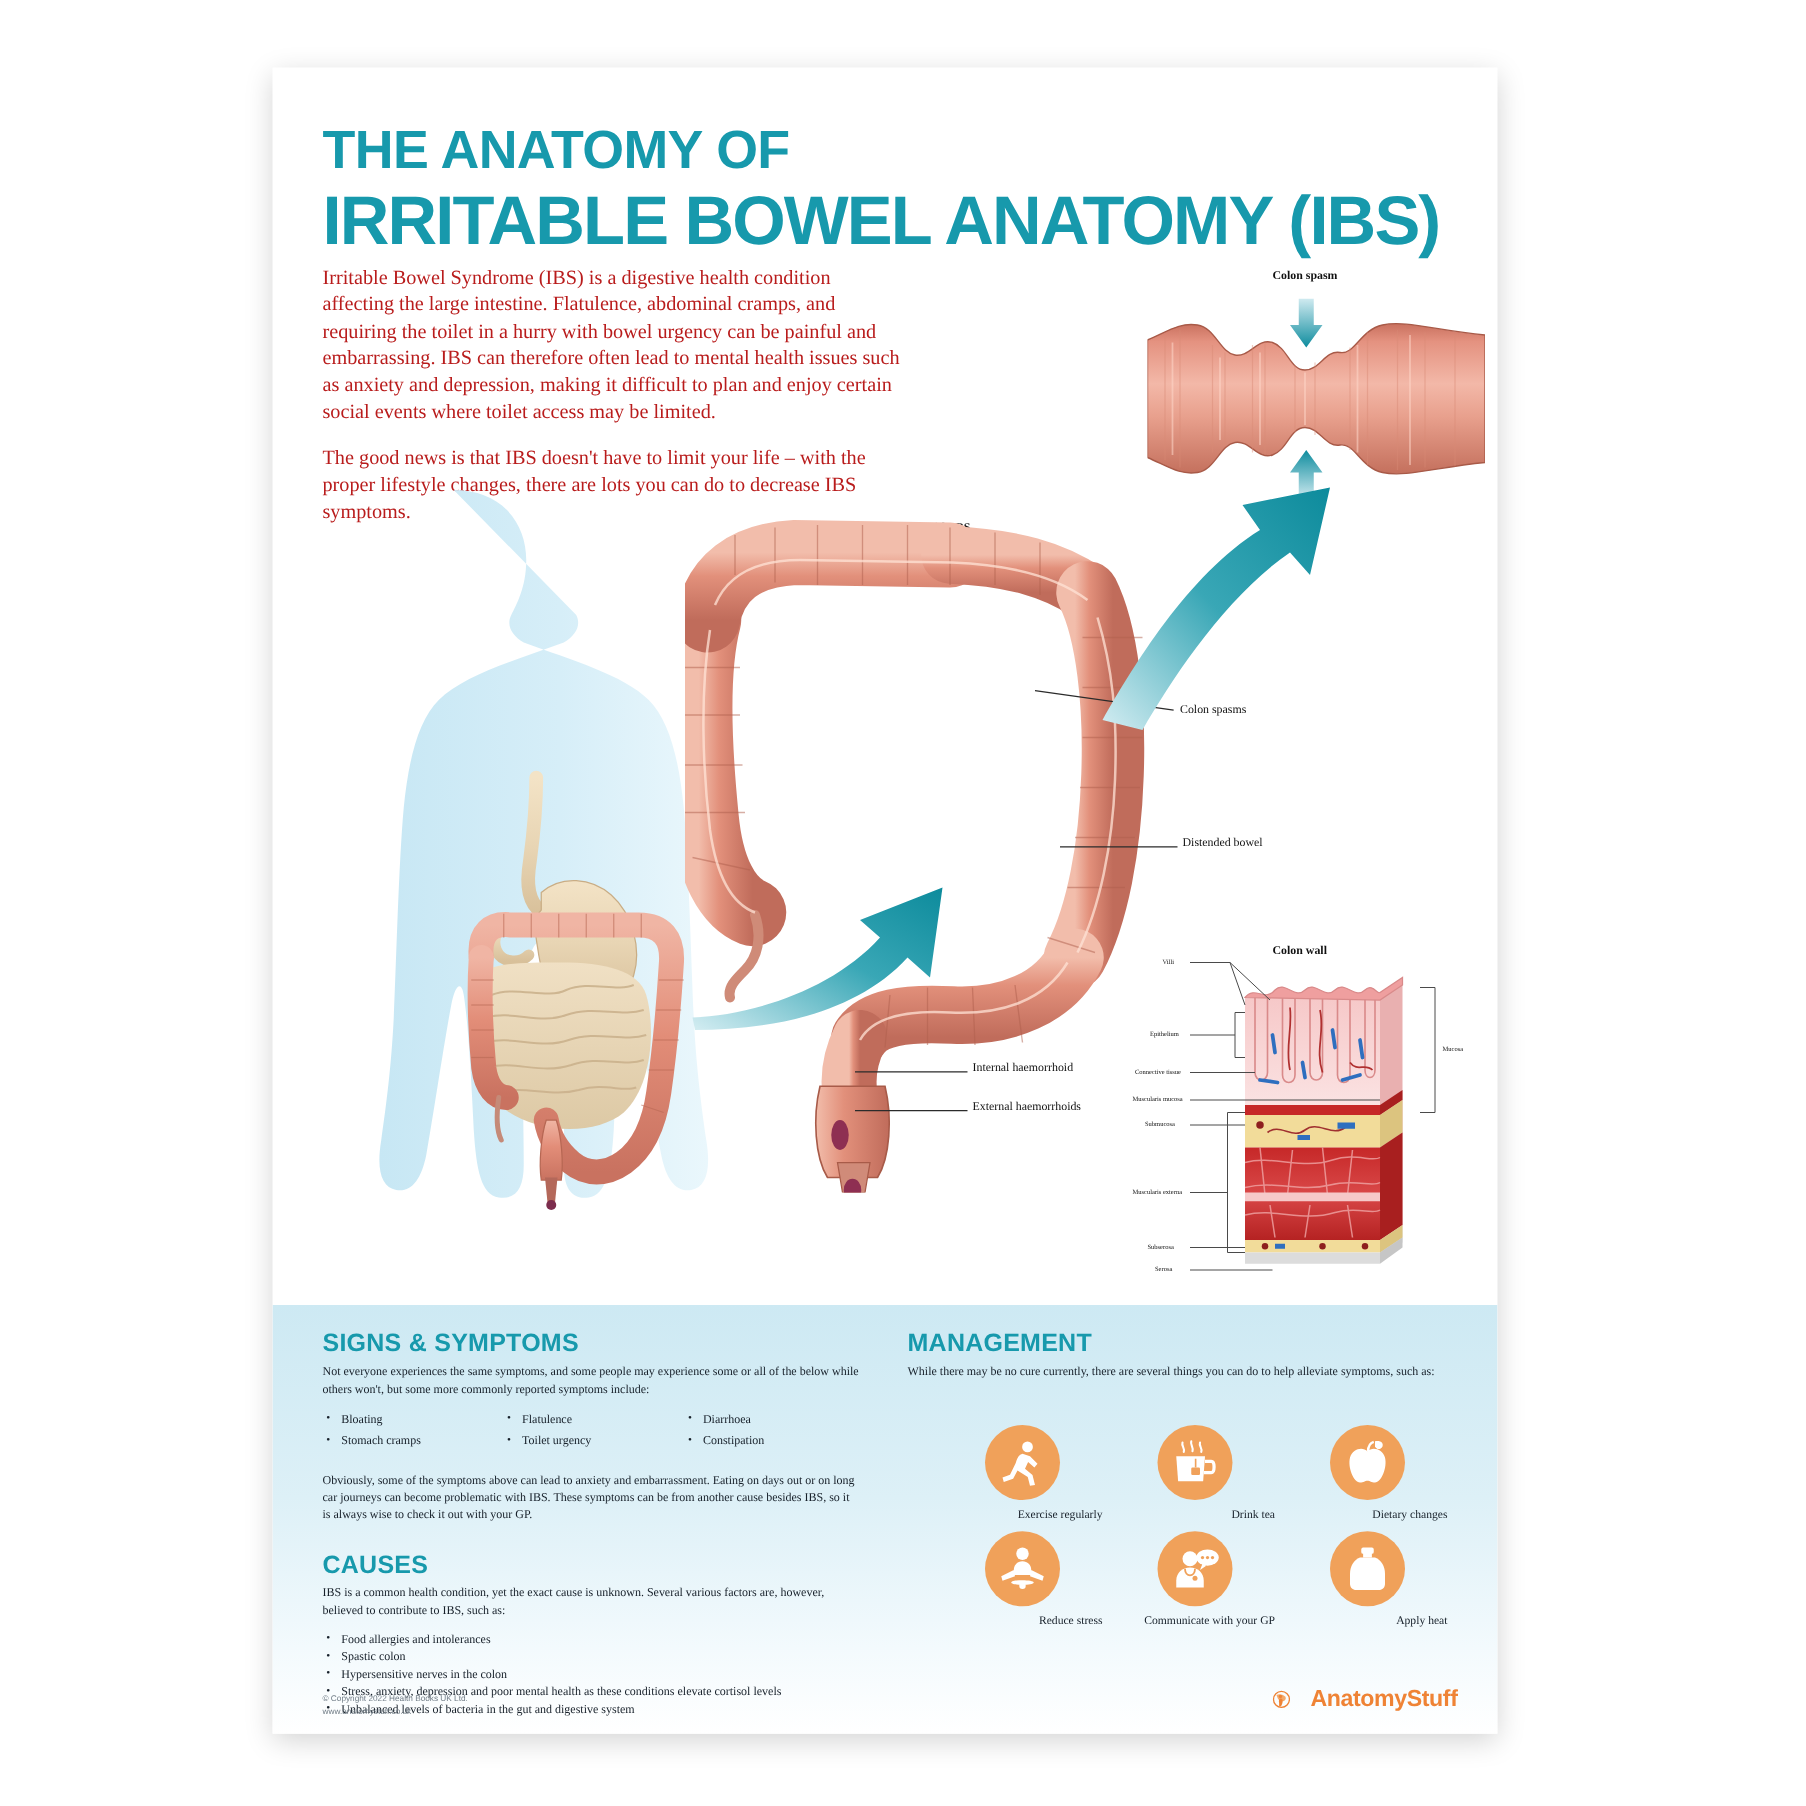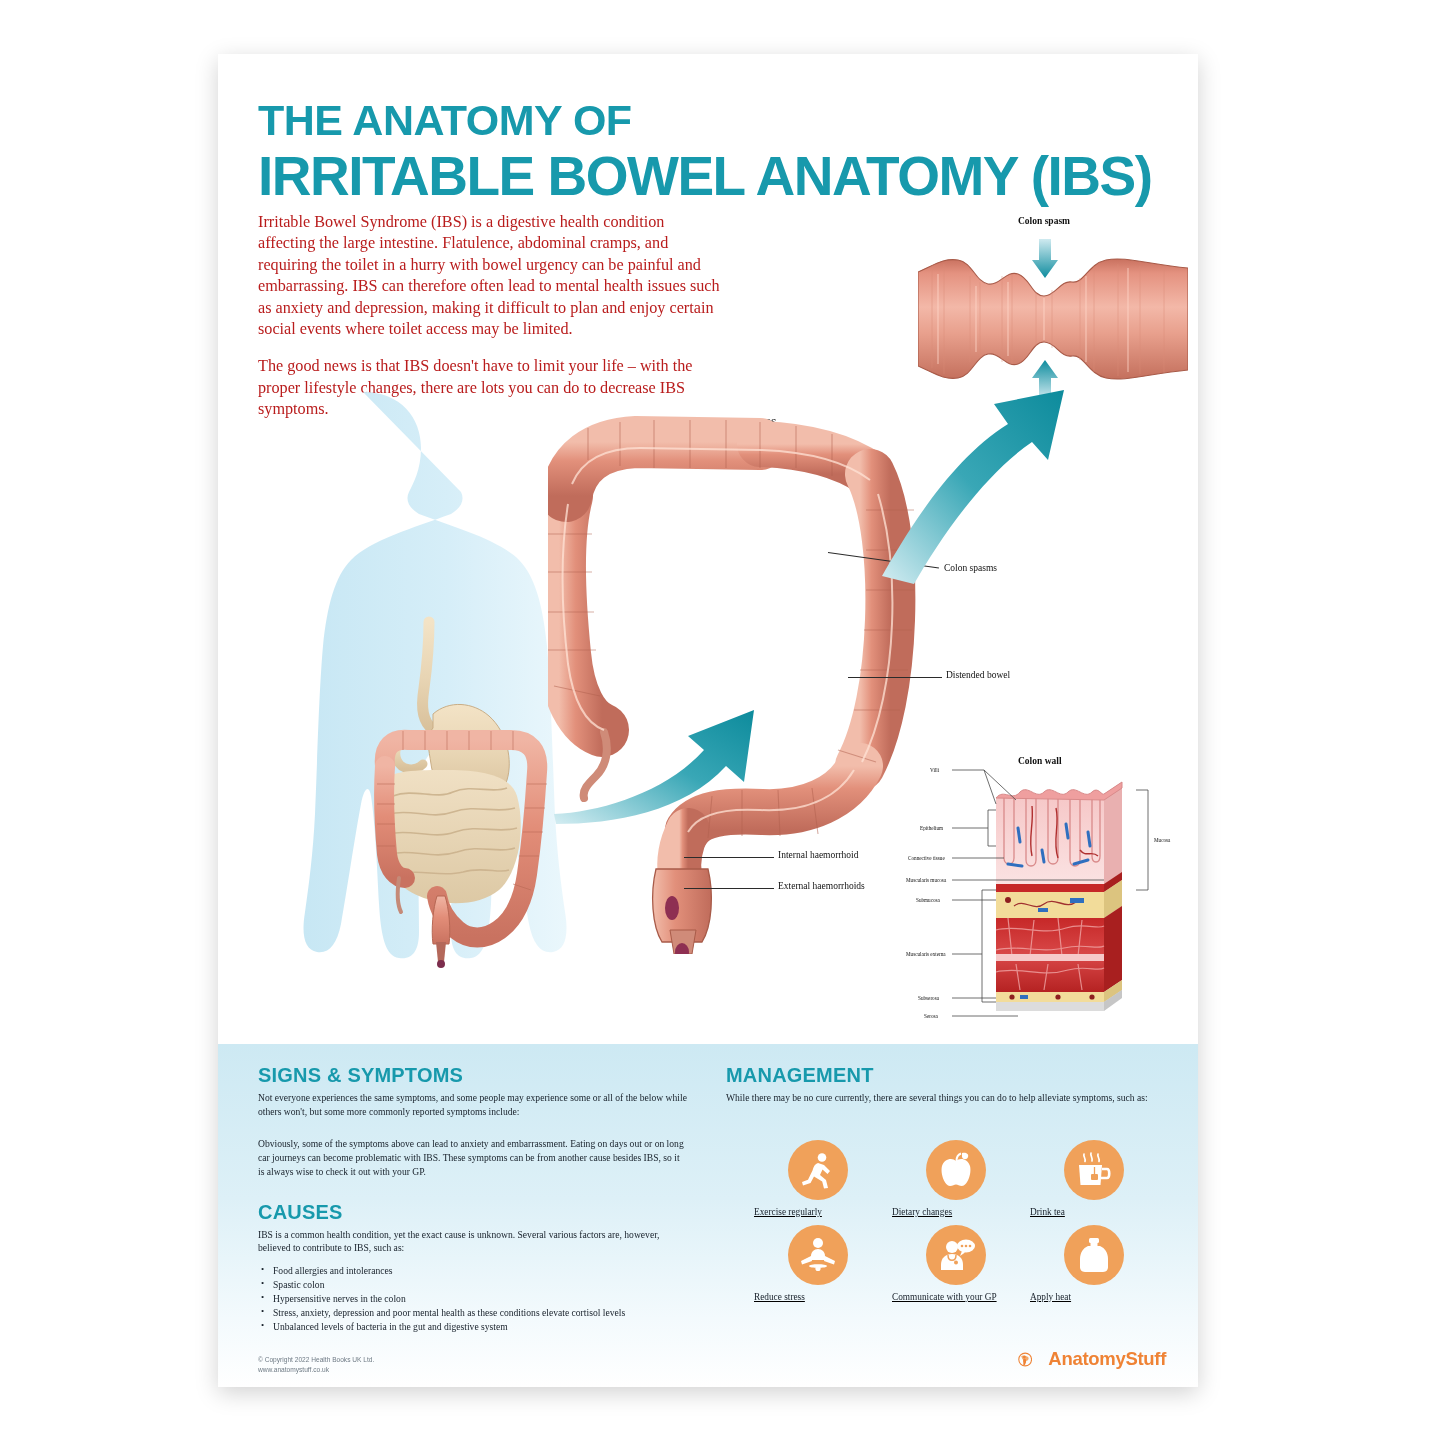--- a/index.html
+++ b/index.html
@@ -40,21 +40,21 @@
 
   ul.sym{list-style:none;margin:10px 0 0 0;padding:0;display:grid;
          grid-template-columns:1fr 1fr 1fr;column-gap:4px;row-gap:3px;}
   ul.sym li,ul.cz li{font-size:9.6px;color:#17202a;position:relative;padding-left:15px;line-height:1.45;}
   ul.sym li:before,ul.cz li:before{content:"\2022";position:absolute;left:3px;top:-1px;font-size:9px;}
   ul.cz{list-style:none;margin:9px 0 0 0;padding:0;}
 
   
   .icons{position:absolute;left:28px;top:76px;width:404px;}
   .irow{display:flex;justify-content:space-between;margin-bottom:6px;}
-  .icell{width:128px;text-align:left;text-decoration:underline;}
+  .icell{width:128px;text-align:right;}
   .circ{width:60px;height:60px;border-radius:50%;background:#f0a15a;margin:0 auto 7px auto;
         display:flex;align-items:center;justify-content:center;}
   .icap{font-size:9.3px;color:#17202a;line-height:1.25;}
 
   .copyr{position:absolute;left:40px;top:311px;font-family:"Liberation Sans",sans-serif;
          font-size:6.6px;line-height:1.5;color:#6f7b85;}
   #logo{position:absolute;left:800px;top:300px;width:148px;height:30px;display:flex;align-items:center;gap:14px;}
   .logotxt{font-family:"Liberation Sans",sans-serif;font-weight:bold;font-size:18.5px;color:#ef8335;letter-spacing:-.3px;}
 </style>
 </head>
@@ -433,20 +433,28 @@
   <div class="lbl tiny" style="left:688px;top:897px;">Muscularis externa</div>
   <div class="lbl tiny" style="left:700px;top:941px;">Subserosa</div>
   <div class="lbl tiny" style="left:706px;top:959px;">Serosa</div>
   <div class="lbl tiny" style="left:936px;top:783px;">Mucosa</div>
 
   <div id="panel">
 
     <div class="col-l">
       <h2 class="sec-h">SIGNS &amp; SYMPTOMS</h2>
       <p class="body-t">Not everyone experiences the same symptoms, and some people may experience some or all of the below while others won't, but some more commonly reported symptoms include:</p>
+      <ul class="sym">
+        <li>Bloating</li>
+        <li>Flatulence</li>
+        <li>Diarrhoea</li>
+        <li>Stomach cramps</li>
+        <li>Toilet urgency</li>
+        <li>Constipation</li>
+      </ul>
       <p class="body-t" style="margin-top:18px;">Obviously, some of the symptoms above can lead to anxiety and embarrassment. Eating on days out or on long car journeys can become problematic with IBS. These symptoms can be from another cause besides IBS, so it is always wise to check it out with your GP.</p>
 
       <h2 class="sec-h" style="margin-top:22px;">CAUSES</h2>
       <p class="body-t">IBS is a common health condition, yet the exact cause is unknown. Several various factors are, however, believed to contribute to IBS, such as:</p>
       <ul class="cz">
         <li>Food allergies and intolerances</li>
         <li>Spastic colon</li>
         <li>Hypersensitive nerves in the colon</li>
         <li>Stress, anxiety, depression and poor mental health as these conditions elevate cortisol levels</li>
         <li>Unbalanced levels of bacteria in the gut and digestive system</li>
@@ -462,47 +470,47 @@
 
           <div class="icell">
             <div class="circ">
               <svg width="40" height="40" viewBox="0 0 40 40" fill="#fff">
                 <circle cx="24" cy="7.5" r="4.3"></circle>
                 <path d="M20,13 L26,15 L32,21 L29.5,24 L24.5,19.5 L22,25 L28,30 L30,38 L26,38.6 L24.2,31.6 L16,26.4
                          L12.5,33 L5,35.5 L4,32 L10,29.8 L14.5,20.5 C15.6,16.5 17,13.8 20,13 Z"></path>
               </svg>
             </div>
             <div class="icap">Exercise regularly</div>
-          </div>
-
-          <div class="icell">
-            <div class="circ">
-              <svg width="40" height="40" viewBox="0 0 40 40" fill="#fff">
-                <path d="M20,11 C16,7 8,9 6,16 C4,24 9,36 14,36 C17,36 18,34.5 20,34.5
-                         C22,34.5 23,36 26,36 C31,36 36,24 34,16 C32,9 24,7 20,11 Z"></path>
-                <path d="M20.5,11 C20.5,7 22,4.5 25,3.5" stroke="#fff" stroke-width="2" fill="none"></path>
-                <path d="M26,3 C30,2 33,4 32,7 C31,10 27,10 26,7 Z"></path>
-              </svg>
-            </div>
-            <div class="icap">Dietary changes</div>
           </div>
 
           <div class="icell">
             <div class="circ">
               <svg width="40" height="40" viewBox="0 0 40 40" fill="#fff">
                 <path d="M10,4 C9,7 12,8 11,11.5" stroke="#fff" stroke-width="1.7" fill="none" stroke-linecap="round"></path>
                 <path d="M17,3 C16,6 19,7.5 18,11" stroke="#fff" stroke-width="1.7" fill="none" stroke-linecap="round"></path>
                 <path d="M24,4 C23,7 26,8 25,11.5" stroke="#fff" stroke-width="1.7" fill="none" stroke-linecap="round"></path>
                 <path d="M5,15 L28,15 L26.5,35 L6.5,35 Z"></path>
                 <path d="M28,19 L33,19 C36,19 36,28 33,28 L27,28" stroke="#fff" stroke-width="2.6" fill="none"></path>
                 <rect x="17" y="24" width="7" height="6" rx="1" fill="#f0a15a"></rect>
                 <path d="M20.5,24 L20.5,17" stroke="#f0a15a" stroke-width="1.3" fill="none"></path>
               </svg>
             </div>
             <div class="icap">Drink tea</div>
+          </div>
+
+          <div class="icell">
+            <div class="circ">
+              <svg width="40" height="40" viewBox="0 0 40 40" fill="#fff">
+                <path d="M20,11 C16,7 8,9 6,16 C4,24 9,36 14,36 C17,36 18,34.5 20,34.5
+                         C22,34.5 23,36 26,36 C31,36 36,24 34,16 C32,9 24,7 20,11 Z"></path>
+                <path d="M20.5,11 C20.5,7 22,4.5 25,3.5" stroke="#fff" stroke-width="2" fill="none"></path>
+                <path d="M26,3 C30,2 33,4 32,7 C31,10 27,10 26,7 Z"></path>
+              </svg>
+            </div>
+            <div class="icap">Dietary changes</div>
           </div>
         </div>
 
         <div class="irow">
 
           <div class="icell">
             <div class="circ">
               <svg width="40" height="40" viewBox="0 0 40 40" fill="#fff">
                 <circle cx="20" cy="8" r="5"></circle>
                 <path d="M20,14 C24,14 27,17 27,21 L27,25 L13,25 L13,21 C13,17 16,14 20,14 Z"></path>

